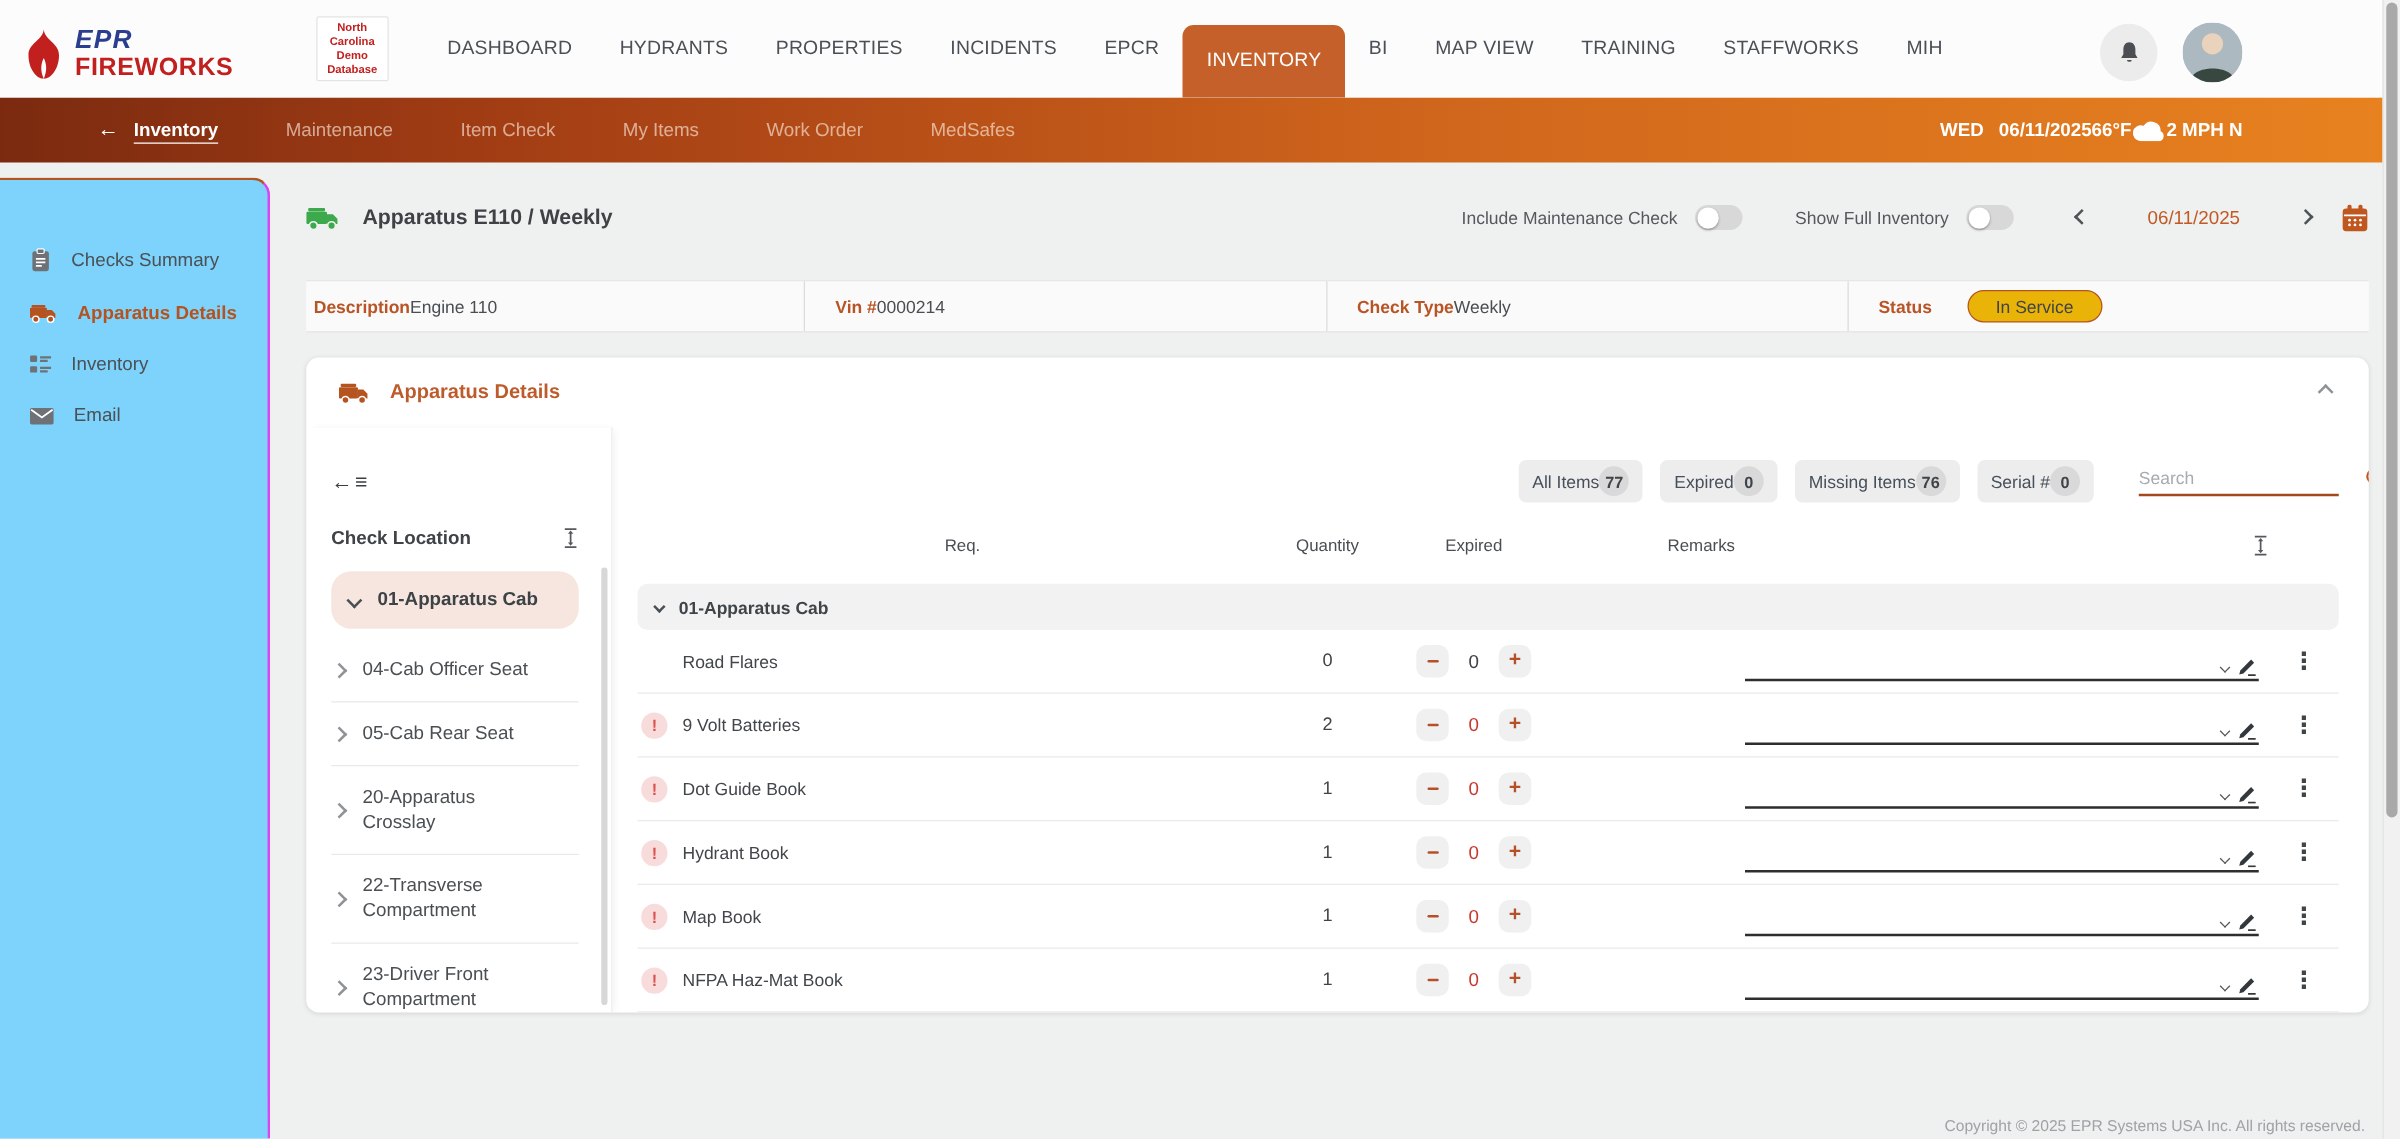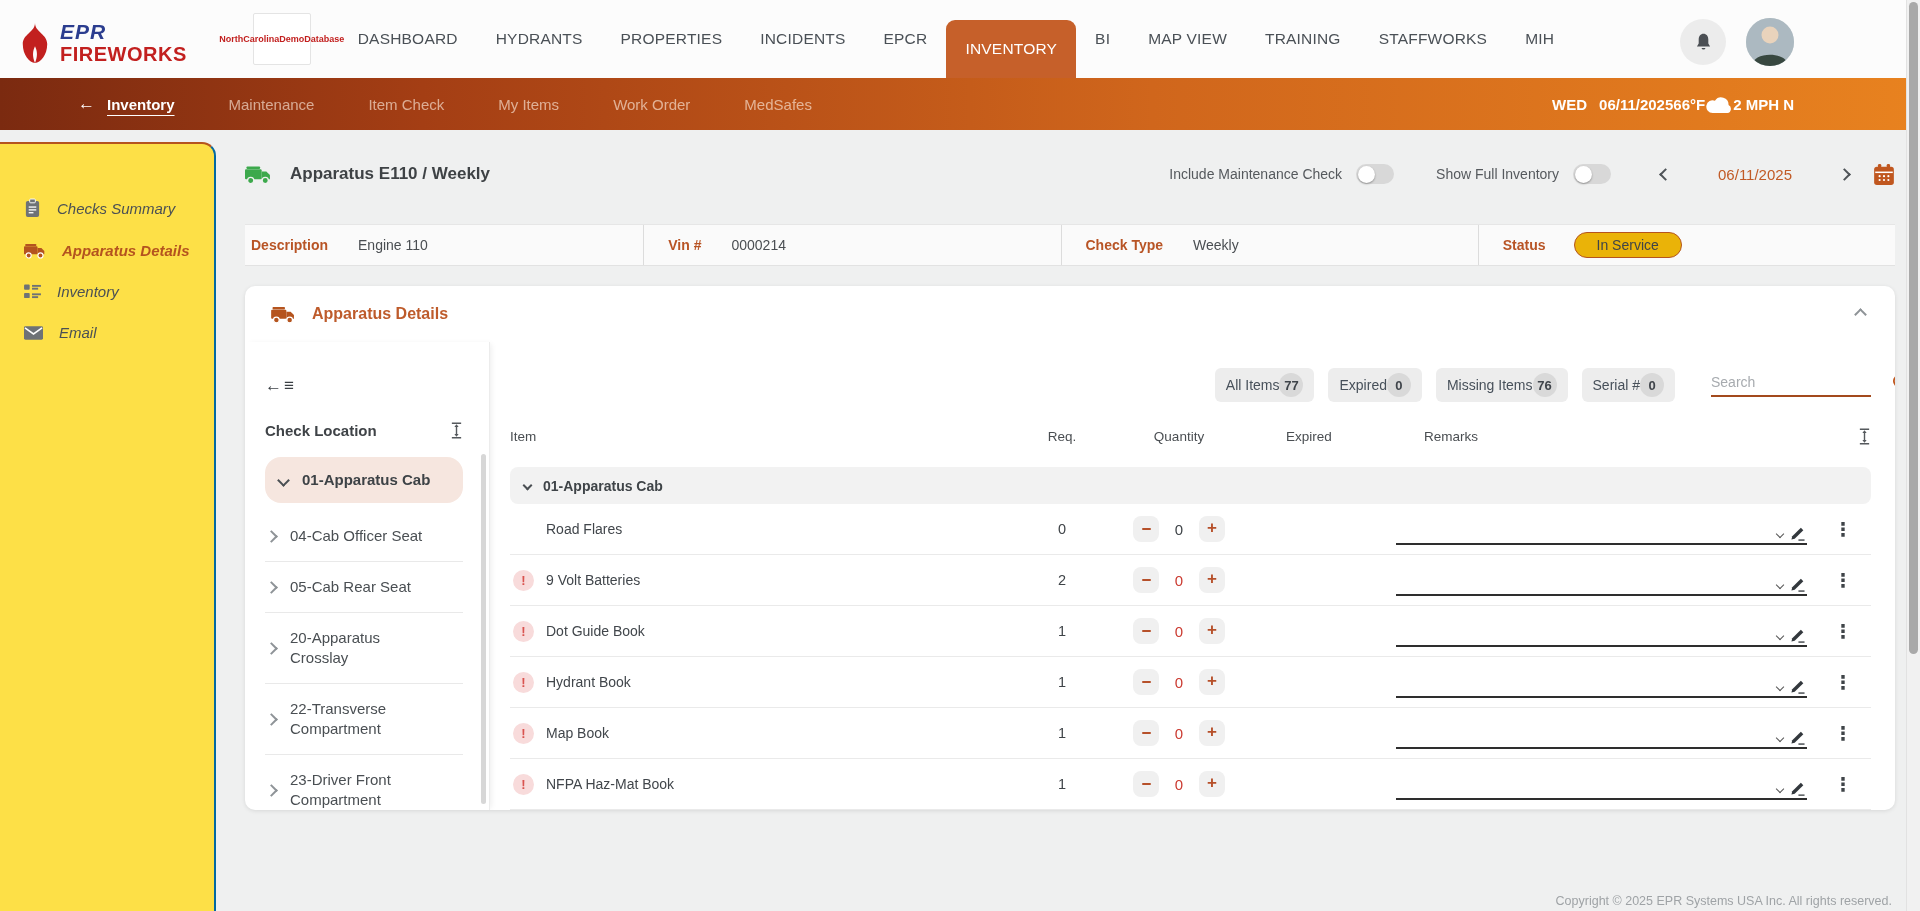--- a/index.html
+++ b/index.html
@@ -5,40 +5,40 @@
   * { margin:0; padding:0; box-sizing:border-box; }
   html,body { width:1920px; height:911px; overflow:hidden; }
   body { font-family:"Liberation Sans","DejaVu Sans",sans-serif; background:#EFF0F0; color:#43484C; position:relative; -webkit-font-smoothing:antialiased; }
 
   
   .topbar { position:absolute; left:0; top:0; width:1920px; height:78px; background:#FCFCFC; display:flex; align-items:flex-end; z-index:30; }
   .logo { display:flex; align-items:center; gap:8px; margin:0 0 14px 18px; cursor:pointer; }
   .logo-text { display:flex; flex-direction:column; line-height:1; }
   .logo-epr { color:#2B3D8F; font-style:italic; font-weight:700; font-size:21px; letter-spacing:1px; }
   .logo-fw { color:#C2201F; font-weight:700; font-size:20px; letter-spacing:.5px; margin-top:2px; }
-  .db-badge { margin:0 0 13px 66px; width:58px; min-height:52px; background:#fff; border:1px solid #E4E4E4; border-radius:2px; display:flex; flex-direction:row; align-items:center; justify-content:center; padding:3px 2px; }
+  .db-badge { margin:0 0 13px 66px; width:58px; min-height:52px; background:#fff; border:1px solid #E4E4E4; border-radius:2px; display:flex; flex-direction:column; align-items:center; justify-content:center; padding:3px 2px; }
   .db-badge span { color:#C2201F; font-weight:700; font-size:9px; line-height:11px; }
   .topnav { display:flex; align-items:flex-end; margin-left:28px; height:78px; }
   .tab { height:78px; display:flex; align-items:center; padding:0 19px; font-size:15.5px; color:#4A5056; letter-spacing:.2px; cursor:pointer; white-space:nowrap; }
   .tab.active { height:58px; background:#C6602A; color:#fff; border-radius:9px 9px 0 0; }
   .bell-btn { margin-left:auto; margin-bottom:13px; width:46px; height:46px; border-radius:50%; background:#ECECEC; border:0; display:flex; align-items:center; justify-content:center; cursor:pointer; }
   .avatar { width:48px; height:48px; border-radius:50%; overflow:hidden; margin:0 126px 12px 20px; cursor:pointer; flex:none; }
 
   
   .subnav { position:absolute; left:0; top:78px; width:1920px; height:52px; background:linear-gradient(90deg,#7B2A10 0%,#A43E14 22%,#D0661C 60%,#E8821F 100%); display:flex; align-items:center; padding:0 126px 0 78px; z-index:29; }
   .subnav-item { color:rgba(255,240,228,.62); font-size:15px; margin-right:54px; cursor:pointer; display:flex; align-items:center; gap:12px; white-space:nowrap; }
   .subnav-item .back-arrow { display:none; font-size:17px; color:#fff; }
   .subnav-item.active { color:#fff; font-weight:700; }
   .subnav-item.active .label { text-decoration:underline; text-underline-offset:5px; }
   .subnav-item.active .back-arrow { display:inline; }
   .weather { margin-left:auto; display:flex; align-items:center; color:#fff; font-weight:700; font-size:15px; white-space:nowrap; }
   .weather .date-group { display:flex; gap:12px; }
 
   
-  .sidebar { position:absolute; left:0; top:142px; width:216px; height:769px; background:#fde047; border-top:2px solid #B5541E; border-right:2px solid #0369a1; border-top-right-radius:14px; z-index:10;font-style:italic; }
+  .sidebar { position:absolute; left:0; top:142px; width:216px; height:769px; background:#7dd3fc; border-top:2px solid #B5541E; border-right:2px solid #d946ef; border-top-right-radius:14px; z-index:10; }
   .side-list { margin-top:42px; }
   .side-item { display:flex; align-items:center; gap:16px; padding:12px 10px 12px 24px; font-size:15px; color:#4B5054; cursor:pointer; }
   .side-item .icn { color:#6E7276; display:flex; }
   .side-item.active { color:#B4531F; font-weight:700; }
   .side-item.active .icn { color:#B4531F; }
 
   
   .main { position:absolute; left:245px; top:142px; width:1650px; }
   .page-head { margin-top:6px; height:52px; display:flex; align-items:center; }
   .truck-green { color:#3CA94C; display:flex; margin-right:18px; }
@@ -53,21 +53,21 @@
   .chev.left { transform:rotate(135deg); } .chev.right { transform:rotate(-45deg); }
   .date-chev { color:#4E5357; cursor:pointer; padding:4px; }
   .date-val { color:#C15A26; font-size:15px; margin:0 44px; cursor:pointer; }
   .cal-btn { color:#C0571F; display:flex; margin-left:20px; cursor:pointer; }
 
   .detail-strip { margin-top:24px; height:42px; background:#FAFAFA; border-top:1px solid #E6E6E6; border-bottom:1px solid #E2E2E2; display:flex; }
   .dcell { flex:1; display:flex; align-items:center; padding-left:24px; }
   .dcell:first-child { padding-left:6px; }
   .dcell + .dcell { border-left:1px solid #DCDCDC; }
   .dlabel { font-size:14px; font-weight:700; color:#B85425; }
-  .dvalue { font-size:14px; color:#4A4E52; margin-left:30px; }
+  .dvalue { font-size:14px; color:#4A4E52; }
   .status-pill { margin-left:28px; border:1px solid #B5541E; border-radius:15px; padding:4px 22px; font-size:14px; color:#3F4448; background:#eab308; }
 
   .card { background:#fff; border-radius:10px; box-shadow:0 1px 4px rgba(0,0,0,.10); }
   .card1 { margin-top:19px; height:62px; display:flex; align-items:center; padding:0 26px; }
   .sec-icn { color:#B5541E; display:flex; }
   .sec-title { font-size:16px; font-weight:700; color:#BE5B2B; margin-left:16px; }
   .card1-right { margin-left:auto; display:flex; align-items:center; }
   .collapse-chev { color:#8E9397; margin-left:38px; cursor:pointer; padding:4px; }
 
   .card2 { margin-top:20px; height:524px; overflow:hidden; display:flex; flex-direction:column; }
@@ -446,21 +446,20 @@
               <span class="search-ic">
                 <svg viewBox="0 0 18 18" width="17" height="17">
                   <circle cx="7.5" cy="7.5" r="5.5" fill="none" stroke="currentColor" stroke-width="2"></circle>
                   <line x1="11.8" y1="11.8" x2="17" y2="17" stroke="currentColor" stroke-width="2.4"></line>
                 </svg>
               </span>
             </div>
           </div>
 
         <div class="tgrid thead">
-          <span class="c">Item</span>
           <span class="c c-req">Req.</span>
           <span class="c c-qty">Quantity</span>
           <span class="c c-exp">Expired</span>
           <span class="c c-rem">Remarks</span>
           <span class="c-ic">
             <svg viewBox="0 0 14 18" width="13" height="17">
                 <line x1="2" y1="1.2" x2="12" y2="1.2" stroke="currentColor" stroke-width="1.6"></line>
                 <line x1="2" y1="16.8" x2="12" y2="16.8" stroke="currentColor" stroke-width="1.6"></line>
                 <line x1="7" y1="4" x2="7" y2="14" stroke="currentColor" stroke-width="1.5"></line>
                 <path d="M7 2.4 L4.7 5.2 H9.3 Z" fill="currentColor"></path>

